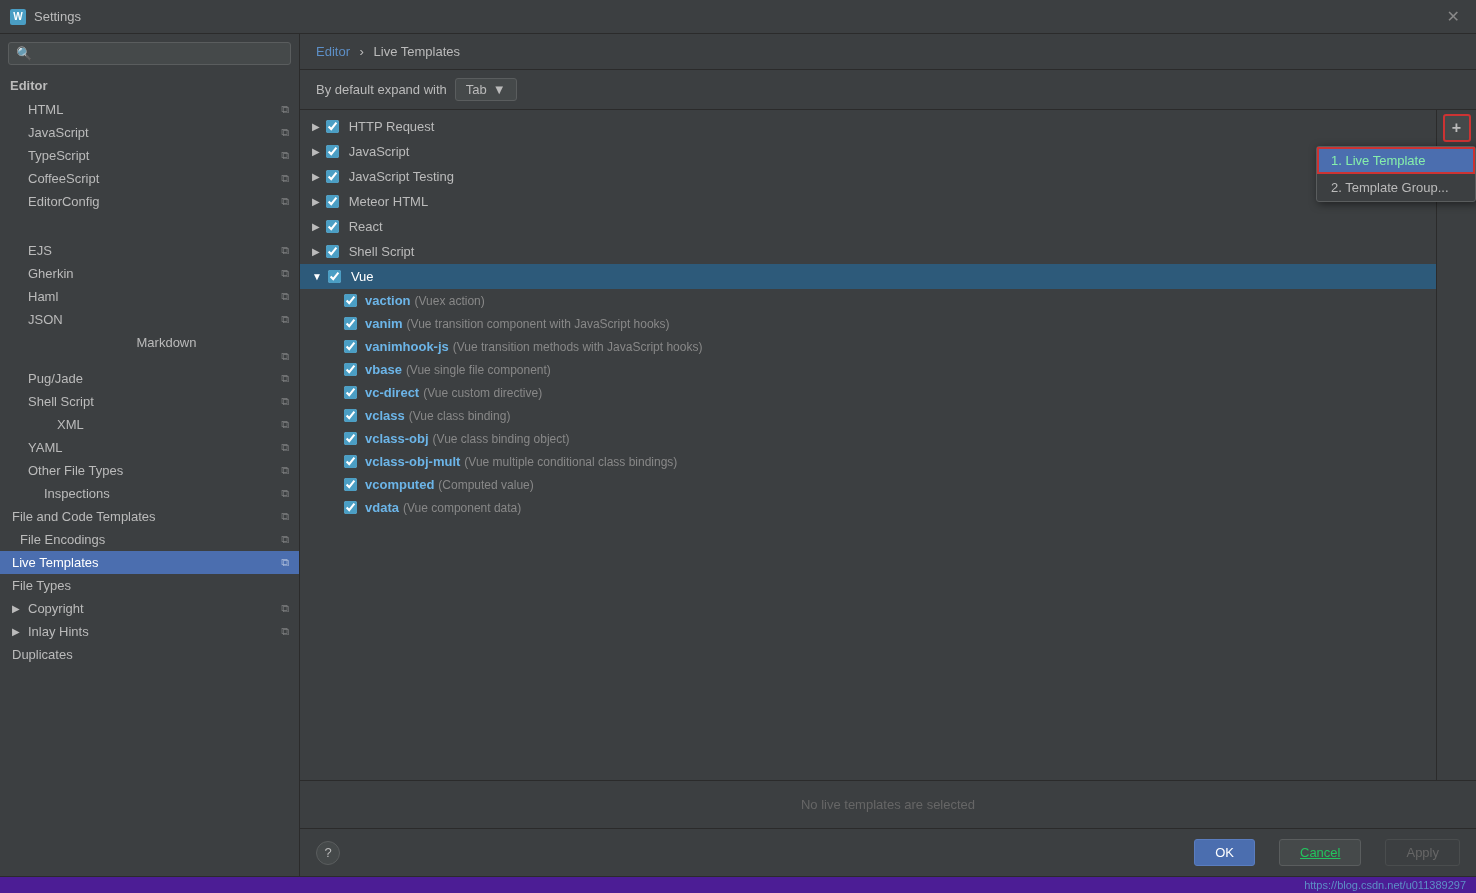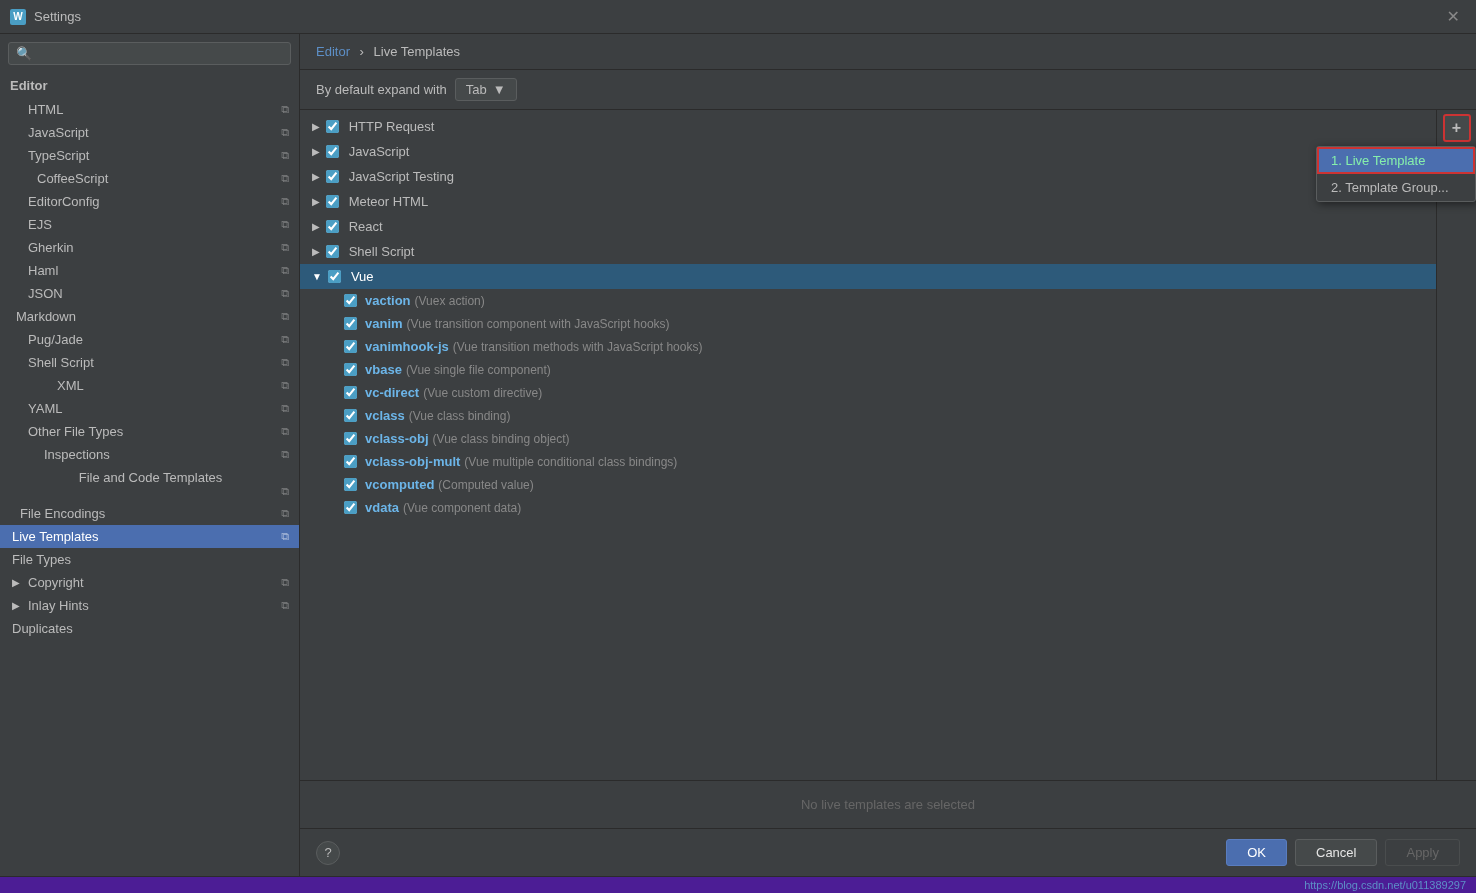--- a/index.html
+++ b/index.html
@@ -301,41 +301,42 @@
       background: #3c3f41;
     }
 
     .footer-left {
       display: flex;
       align-items: center;
     }
 
     .footer-right {
       display: flex;
-      gap: 8px;
+      gap: 24px;
       align-items: center;
     }
 
     .btn {
       padding: 5px 20px;
       border-radius: 3px;
       cursor: pointer;
       font-size: 13px;
       border: 1px solid transparent;
     }
     .btn-primary {
       background: #4b6eaf;
       color: #fff;
       border-color: #5a7dbf;
     }
 
     .btn-secondary {
       background: #45494a;
-      color: #e5e5e5;
+      color: #22c55e;
       border-color: #5a5d5e;
+      text-decoration: underline;
     }
 
     .btn-disabled {
       background: #3c3f41;
       color: #666;
       border-color: #4a4d4e;
       cursor: default;
     }
 
     .help-btn {
@@ -396,45 +397,45 @@
         <span class="copy-icon">⧉</span>
       </div>
       <div class="sidebar-item" style="padding-left:28px;">
         <span>JavaScript</span>
         <span class="copy-icon">⧉</span>
       </div>
       <div class="sidebar-item" style="padding-left:28px;align-items:center;">
         <span>TypeScript</span>
         <span class="copy-icon">⧉</span>
       </div>
-      <div class="sidebar-item" style="padding-left:37px;">
+      <div class="sidebar-item" style="padding-left:28px;">
         <span>CoffeeScript</span>
         <span class="copy-icon">⧉</span>
       </div>
       <div class="sidebar-item" style="padding-left:28px;">
         <span>EditorConfig</span>
         <span class="copy-icon">⧉</span>
       </div>
-      <div class="sidebar-item" style="padding-left:28px;">
+      <div class="sidebar-item" style="padding-left:28px;margin-top:26px;">
         <span>EJS</span>
         <span class="copy-icon">⧉</span>
       </div>
       <div class="sidebar-item" style="padding-left:28px;">
         <span>Gherkin</span>
         <span class="copy-icon">⧉</span>
       </div>
       <div class="sidebar-item" style="padding-left:28px;">
         <span>Haml</span>
         <span class="copy-icon">⧉</span>
       </div>
       <div class="sidebar-item" style="padding-left:28px;gap:44px;">
         <span>JSON</span>
         <span class="copy-icon">⧉</span>
       </div>
-      <div class="sidebar-item" style="padding-left:16px;">
+      <div class="sidebar-item" style="padding-left:44px;flex-direction:column;">
         <span>Markdown</span>
         <span class="copy-icon">⧉</span>
       </div>
       <div class="sidebar-item" style="padding-left:28px;">
         <span>Pug/Jade</span>
         <span class="copy-icon">⧉</span>
       </div>
       <div class="sidebar-item" style="padding-left:28px;">
         <span>Shell Script</span>
         <span class="copy-icon">⧉</span>
@@ -448,21 +449,21 @@
         <span class="copy-icon">⧉</span>
       </div>
       <div class="sidebar-item" style="padding-left:28px;">
         <span>Other File Types</span>
         <span class="copy-icon">⧉</span>
       </div>
       <div class="sidebar-item" style="padding-left:12px;margin-left:32px;">
         <span>Inspections</span>
         <span class="copy-icon">⧉</span>
       </div>
-      <div class="sidebar-item" style="padding-left:12px;flex-direction:column;">
+      <div class="sidebar-item" style="padding-left:12px;">
         <span>File and Code Templates</span>
         <span class="copy-icon">⧉</span>
       </div>
       <div class="sidebar-item" style="">
         <span>File Encodings</span>
         <span class="copy-icon">⧉</span>
       </div>
       <div class="sidebar-item active" style="padding-left:12px;">
         <span>Live Templates</span>
         <span class="copy-icon">⧉</span>

